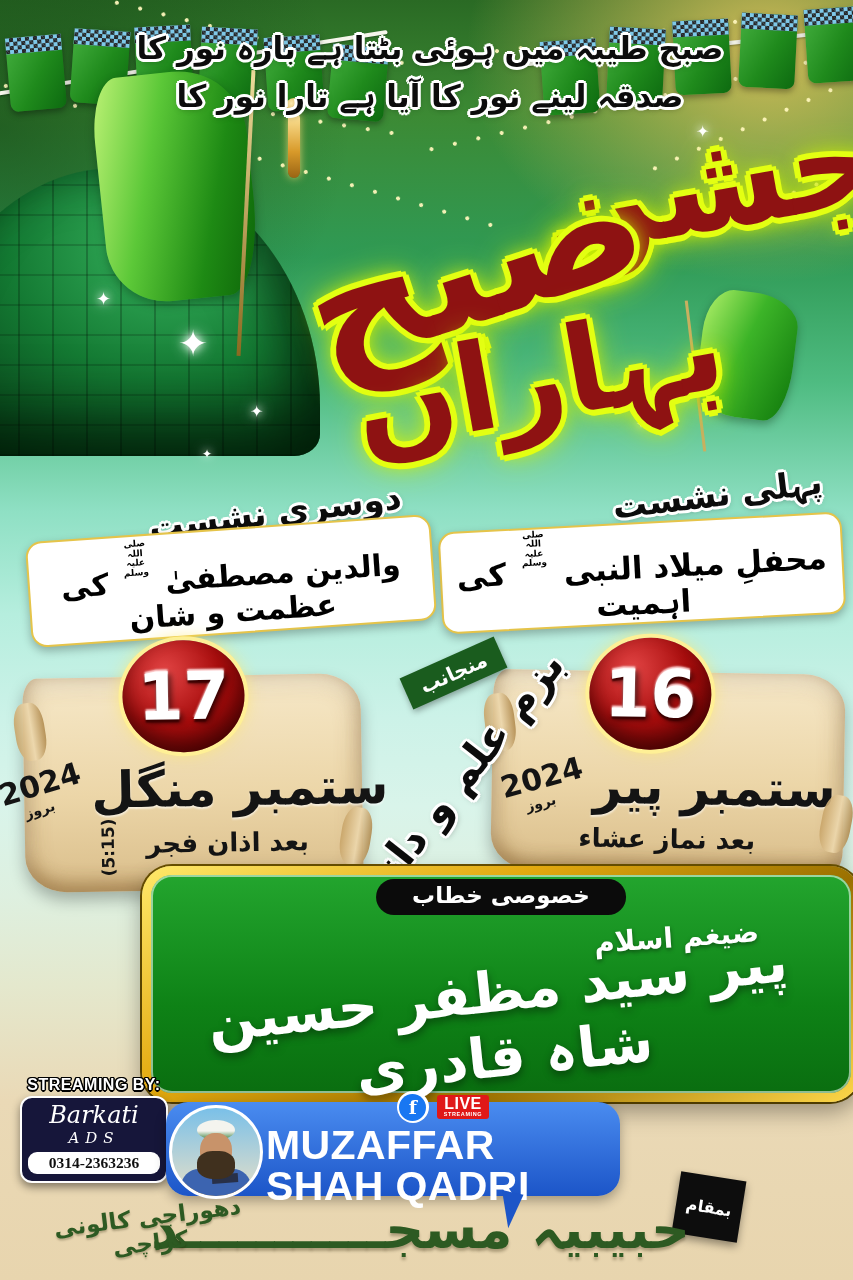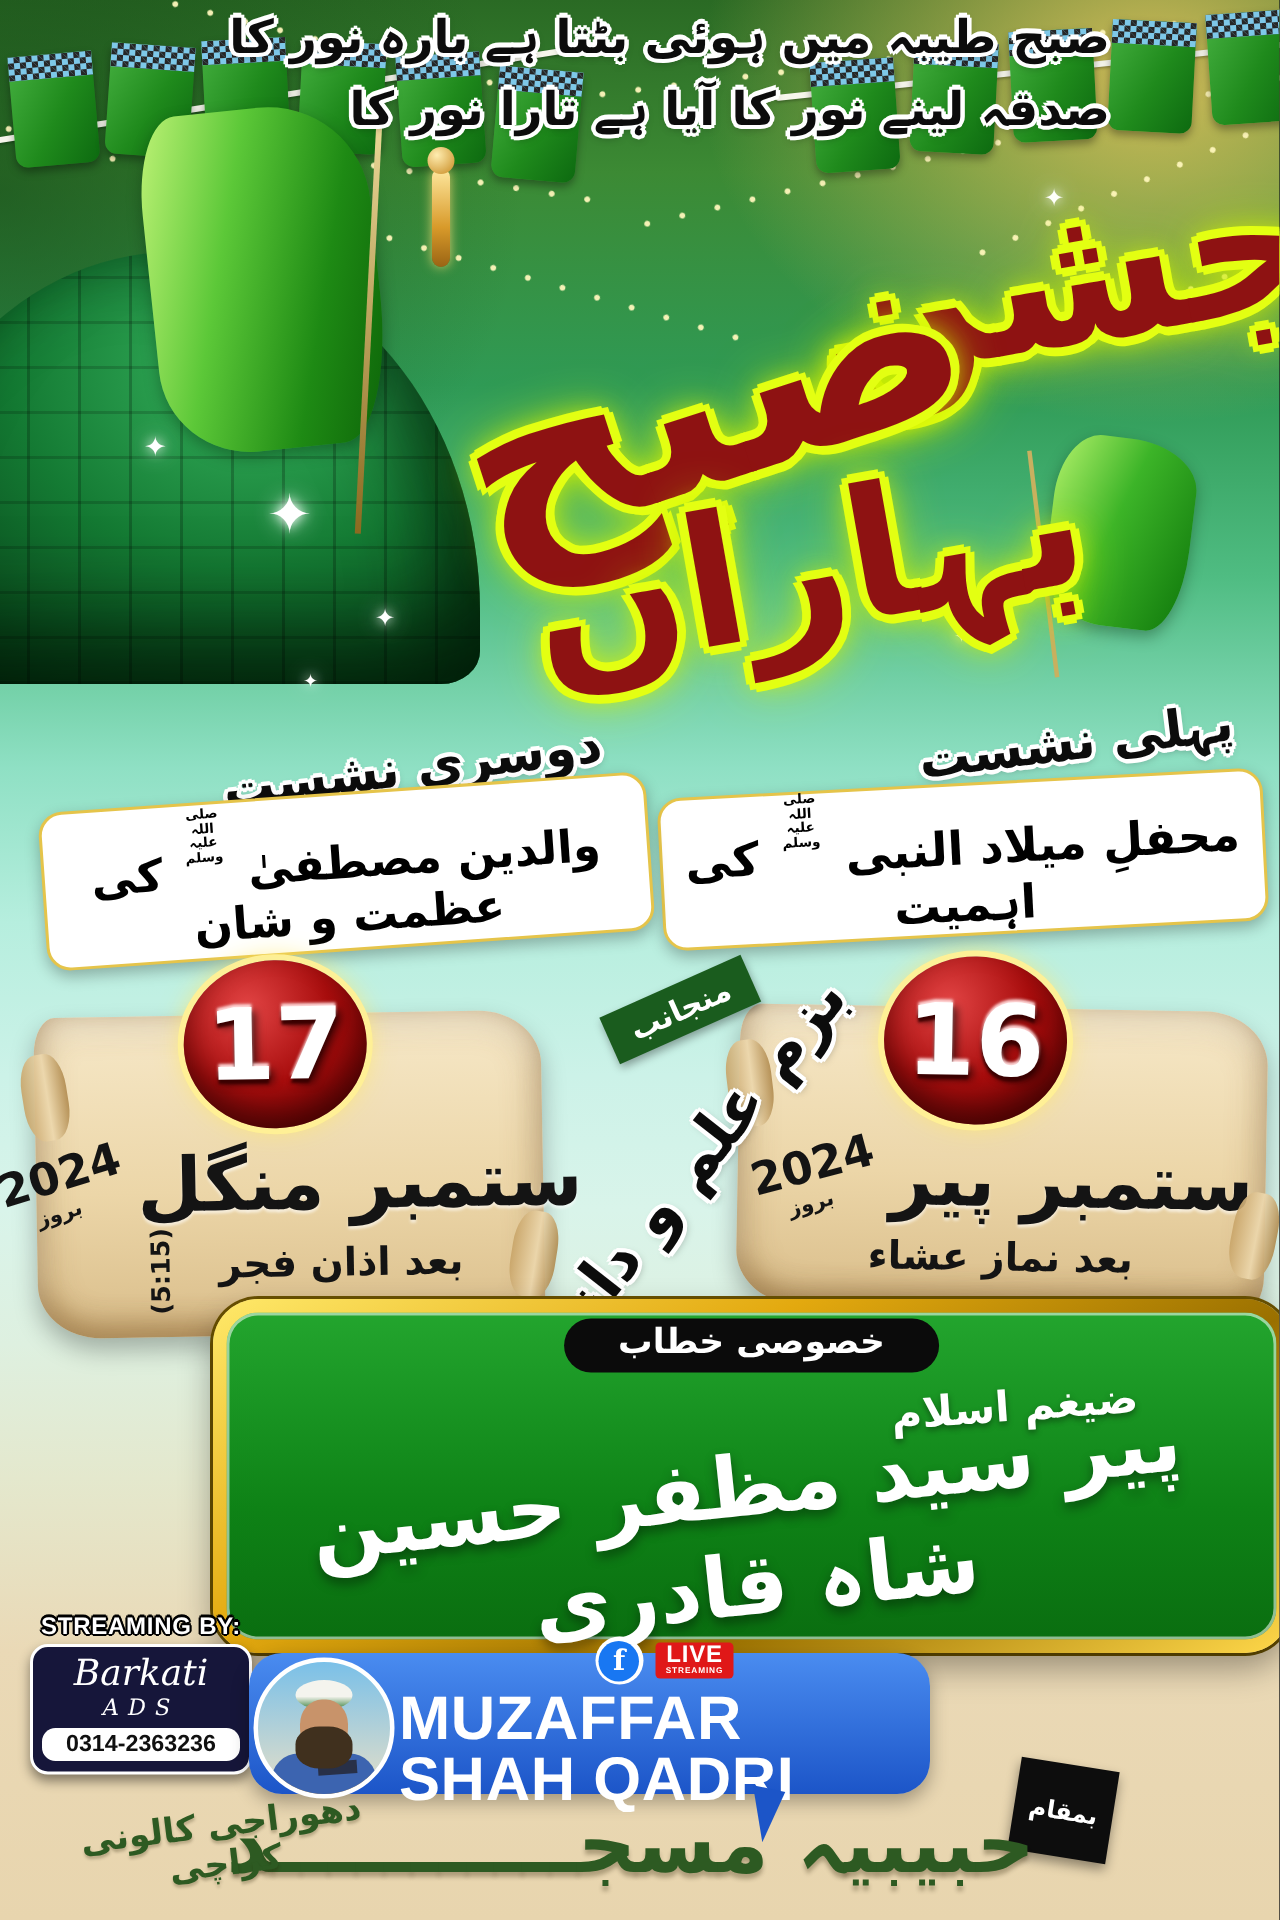--- a/index.html
+++ b/index.html
@@ -108,21 +108,21 @@
   .designer-heading{font-size:16px;font-weight:800;color:#fff;letter-spacing:.5px;
     font-family:"Liberation Sans",sans-serif;
     text-shadow:1.5px 0 0 #000,-1.5px 0 0 #000,0 1.5px 0 #000,0 -1.5px 0 #000,
       1px 1px 0 #000,-1px 1px 0 #000,1px -1px 0 #000,-1px -1px 0 #000;}
   .designer-box{margin-top:2px;background:#16163a;border:2px solid #fff;border-radius:12px;
     padding:5px 6px 7px;box-shadow:0 4px 8px rgba(0,0,0,.45);}
   .designer-name{font-family:"DejaVu Serif",serif;font-style:italic;font-size:24px;color:#fff;line-height:1.05;}
   .designer-sub{font-family:"DejaVu Serif",serif;font-style:italic;font-size:15px;color:#fff;
     letter-spacing:6px;margin:1px 0 5px;}
   .designer-phone{background:#fff;border-radius:9px;color:#101010;font-weight:800;font-size:15.5px;
-    font-family:Liberation Sans, sans-serif;padding:2px 0;}
+    font-family:Liberation Serif, serif;padding:2px 0;}
   
   .live-bar{left:166px;top:1102px;width:454px;height:94px;border-radius:22px;
     background:linear-gradient(180deg,#4a8cf0 0%,#1c55c8 100%);
     box-shadow:0 5px 12px rgba(0,0,0,.3);}
   .live-tail{left:498px;top:1192px;width:0;height:0;border-left:14px solid transparent;
     border-right:8px solid transparent;border-top:36px solid #1c55c8;transform:rotate(12deg);}
   .avatar{position:absolute;left:3px;top:3px;width:88px;height:88px;border-radius:50%;
     border:3px solid #fff;overflow:hidden;background:linear-gradient(180deg,#7ac0e8 0%,#e8e0c8 100%);}
   .av-turban{position:absolute;left:25px;top:12px;width:38px;height:20px;border-radius:50%;
     background:linear-gradient(180deg,#f4f4ee 55%,#2e7a34 100%);}
@@ -192,21 +192,21 @@
 
   <div id="sparkles-layer">
       <div class="abs sparkle" style="left: 178px; top: 326px; font-size: 36px;">✦</div>
       <div class="abs sparkle" style="left: 96px; top: 290px; font-size: 18px;">✦</div>
       <div class="abs sparkle" style="left: 250px; top: 404px; font-size: 16px;">✦</div>
       <div class="abs sparkle" style="left: 202px; top: 448px; font-size: 12px;">✦</div>
       <div class="abs sparkle" style="left: 696px; top: 124px; font-size: 16px;">✦</div>
       <div class="abs sparkle" style="left: 636px; top: 418px; font-size: 12px;">✦</div>
     </div>
 
-  <div class="abs rtl" style="left:120px;top:1px;width:620px;text-align:right;">
+  <div class="abs rtl" style="left:120px;top:24px;width:620px;text-align:center;">
     <div class="glow-white" style="font-size:31px;line-height:1.55;">صبح طیبہ میں ہوئی بٹتا ہے بارہ نور کا</div>
     <div class="glow-white" style="font-size:31px;line-height:1.55;">صدقہ لینے نور کا آیا ہے تارا نور کا</div>
   </div>
 
   <div class="abs rtl glow-yellow" style="left:540px;top:108px;font-size:130px;transform:rotate(-10deg);">جشن</div>
   <div class="abs rtl glow-yellow" style="left:300px;top:168px;font-size:165px;transform:rotate(-18deg);">صبح</div>
   <div class="abs rtl glow-yellow" style="left:352px;top:308px;font-size:120px;transform:rotate(-10deg);">بہاراں</div>
 
   <div class="abs rtl glow-white" style="left:612px;top:474px;font-size:34px;transform:rotate(-7deg);">پہلی نشست</div>
   <div class="abs rtl topic-box" style="left:440px;top:522px;width:400px;height:98px;font-size:31px;transform:rotate(-3deg);">

